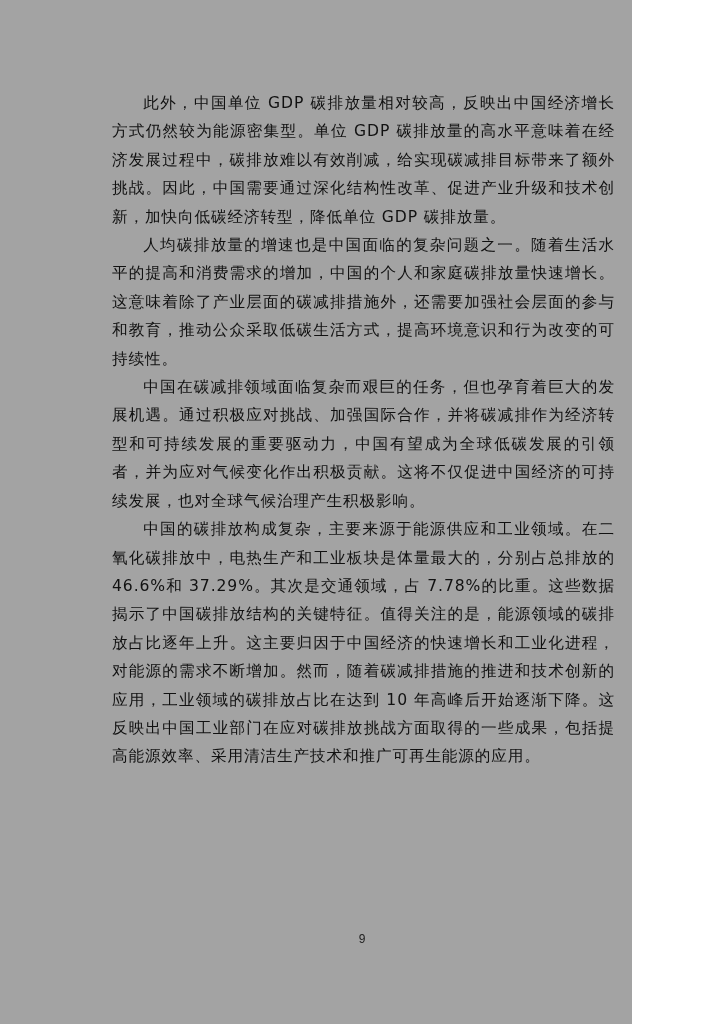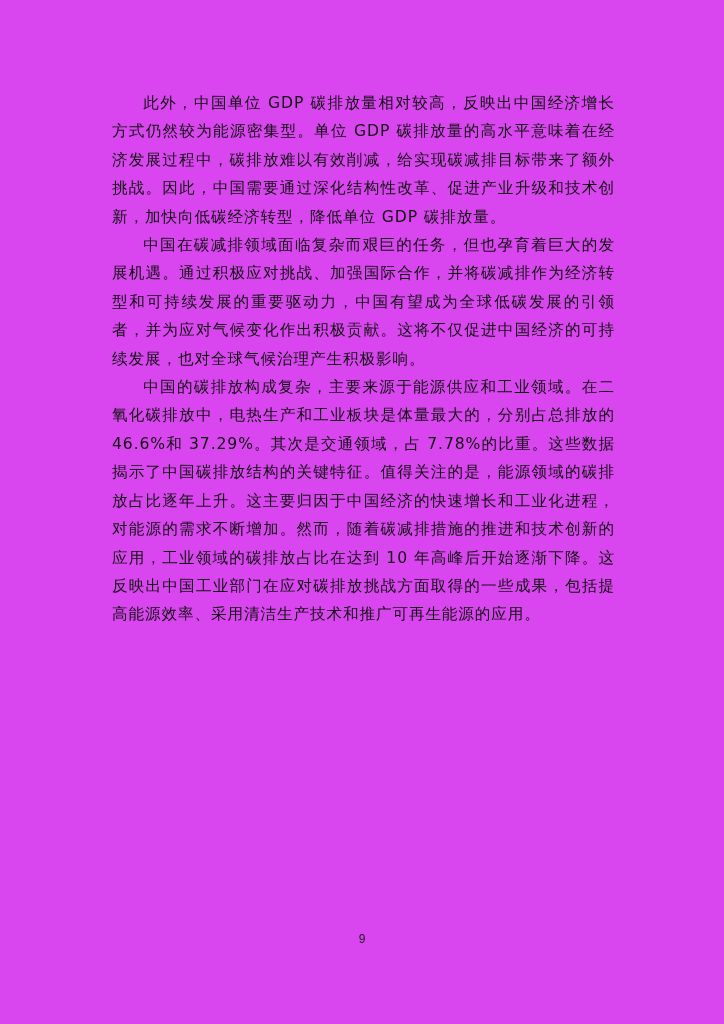--- a/index.html
+++ b/index.html
@@ -1,18 +1,18 @@
 <!DOCTYPE html>
 <html><head>
 <meta charset="utf-8">
 <style>
   html, body { margin: 0; padding: 0; background: #ffffff; }
   body { width: 724px; height: 1024px; position: relative; overflow: hidden; }
   .page {
-    position: absolute; left: 0; top: 0; width: 724px; height: 1024px; background: #d946ef;
+    position: absolute; left: 0; top: 0; width: 632px; height: 1024px; background: #a3a3a3;
   }
   .content {
     position: absolute; left: 112px; top: 89px; width: 503px;
     font-family: "DejaVu Sans", sans-serif;
     font-size: 15.6px;
     line-height: 28.4px;
     color: #111111;
     text-align: justify;
     text-justify: inter-character;
   }
@@ -28,18 +28,19 @@
     font-size: 12px;
     color: #222222;
   }
 </style>
 </head>
 <body>
 
 <div class="page">
   <div class="content">
     <p>此外，中国单位 GDP 碳排放量相对较高，反映出中国经济增长方式仍然较为能源密集型。单位 GDP 碳排放量的高水平意味着在经济发展过程中，碳排放难以有效削减，给实现碳减排目标带来了额外挑战。因此，中国需要通过深化结构性改革、促进产业升级和技术创新，加快向低碳经济转型，降低单位 GDP 碳排放量。</p>
+    <p>人均碳排放量的增速也是中国面临的复杂问题之一。随着生活水平的提高和消费需求的增加，中国的个人和家庭碳排放量快速增长。这意味着除了产业层面的碳减排措施外，还需要加强社会层面的参与和教育，推动公众采取低碳生活方式，提高环境意识和行为改变的可持续性。</p>
     <p>中国在碳减排领域面临复杂而艰巨的任务，但也孕育着巨大的发展机遇。通过积极应对挑战、加强国际合作，并将碳减排作为经济转型和可持续发展的重要驱动力，中国有望成为全球低碳发展的引领者，并为应对气候变化作出积极贡献。这将不仅促进中国经济的可持续发展，也对全球气候治理产生积极影响。</p>
     <p>中国的碳排放构成复杂，主要来源于能源供应和工业领域。在二氧化碳排放中，电热生产和工业板块是体量最大的，分别占总排放的 46.6%和 37.29%。其次是交通领域，占 7.78%的比重。这些数据揭示了中国碳排放结构的关键特征。值得关注的是，能源领域的碳排放占比逐年上升。这主要归因于中国经济的快速增长和工业化进程，对能源的需求不断增加。然而，随着碳减排措施的推进和技术创新的应用，工业领域的碳排放占比在达到 10 年高峰后开始逐渐下降。这反映出中国工业部门在应对碳排放挑战方面取得的一些成果，包括提高能源效率、采用清洁生产技术和推广可再生能源的应用。</p>
 
   </div>
   <div class="page-number">9</div>
 </div>
 
 </body></html>

